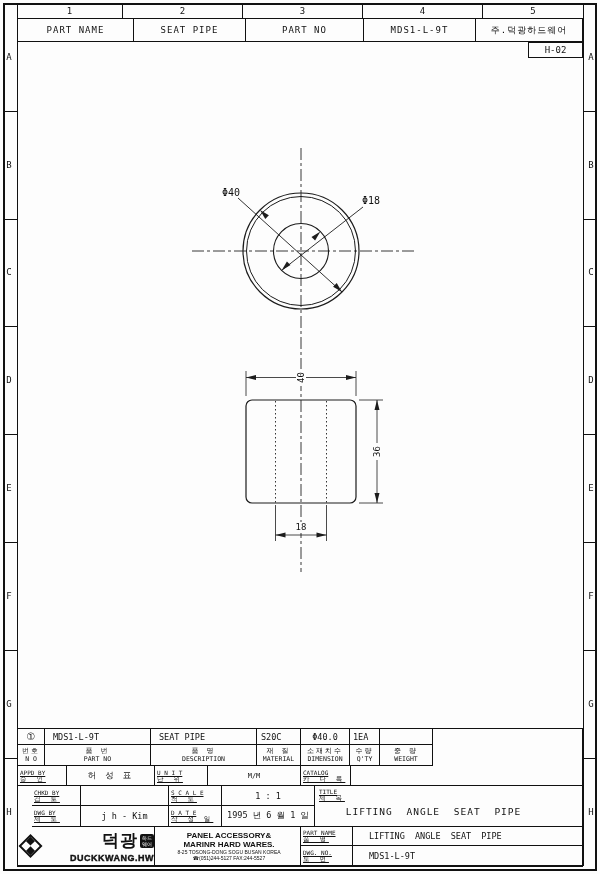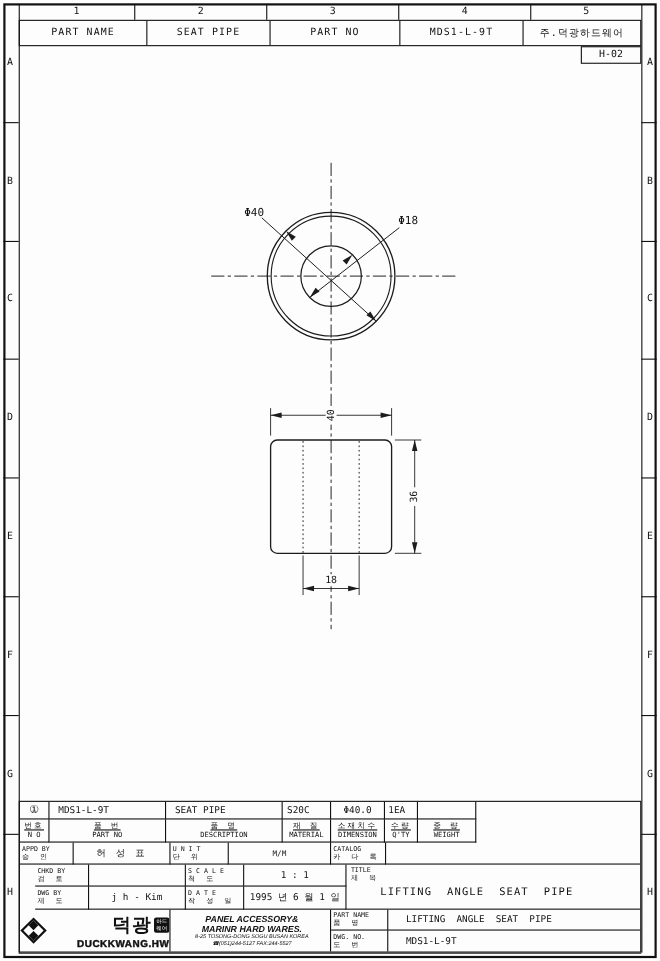--- a/index.html
+++ b/index.html
@@ -33,35 +33,35 @@
   svg.draw text{font-family:"DejaVu Sans Mono","DejaVu Sans",monospace;fill:#111;}
 
   
   .tb{left:17px;top:728px;width:566px;height:138px;border:1px solid #111;font-size:8.5px;}
   .tb .row{display:flex;}
   .tb .c{box-sizing:border-box;border-right:1px solid #111;border-bottom:1px solid #111;
          display:flex;align-items:center;overflow:hidden;white-space:nowrap;}
   .tb .c.last{border-right:none;}
   .tb .c.nb{border-bottom:none;}
   .tb .center{justify-content:center;}
-  .lbl{display:flex;flex-direction:column;justify-content:center;padding-left:2px;line-height:7px;}
+  .lbl{display:flex;flex-direction:column;justify-content:center;padding-left:2px;line-height:7px;text-decoration:underline;}
   .lbl .e{font-size:6px;letter-spacing:0px;}
   .lbl .k{font-size:6.5px;letter-spacing:3px;}
   .colhead{display:flex;flex-direction:column;justify-content:center;align-items:center;line-height:8px;width:100%;}
-  .colhead .k{font-size:7px;letter-spacing:2px;text-decoration:underline;}
+  .colhead .k{font-size:7px;letter-spacing:2px;}
   .colhead .e{font-size:6.5px;}
   .rowDE{display:flex;height:41px;margin-left:14px;}
   .DE-left{display:flex;flex-direction:column;width:283px;}
   .DE-left .r{display:flex;height:20px;}
   .DE-left .r:last-child{height:21px;}
   .title-cell{flex:1;box-sizing:border-box;border-bottom:1px solid #111;position:relative;}
   .title-cell .lbl{position:absolute;left:2px;top:2px;}
   .title-val{position:absolute;left:0;right:30px;top:20px;text-align:center;
              font-size:9.5px;word-spacing:7px;letter-spacing:1px;}
-  .company{display:flex;flex-direction:column;justify-content:center;padding-left:3px;line-height:9px;font-style:italic;}
+  .company{display:flex;flex-direction:column;justify-content:center;padding-left:3px;line-height:9px;}
   .company .l1,.company .l2{font-size:8px;font-family:"Liberation Sans","DejaVu Sans",sans-serif;font-weight:bold;}
   .company .l3,.company .l4{font-size:5px;line-height:6px;font-family:"Liberation Sans",sans-serif;}
   .logo-cell{display:flex;align-items:center;justify-content:center;gap:3px;}
   .logo-right{display:flex;flex-direction:column;align-items:flex-end;margin-left:24px;}
   .logo-top{display:flex;align-items:center;gap:2px;}
   .kor-name{font-size:17px;font-weight:bold;letter-spacing:1px;font-family:"DejaVu Sans",sans-serif;}
   .badge{width:14px;height:14px;background:#111;color:#fff;font-size:5px;line-height:6px;
          display:flex;flex-direction:column;align-items:center;justify-content:center;border-radius:2px;}
   .eng-name{font-size:9px;font-weight:bold;letter-spacing:0.5px;margin-top:1px;
             font-family:"Liberation Sans",sans-serif;-webkit-text-stroke:0.4px #111;}

